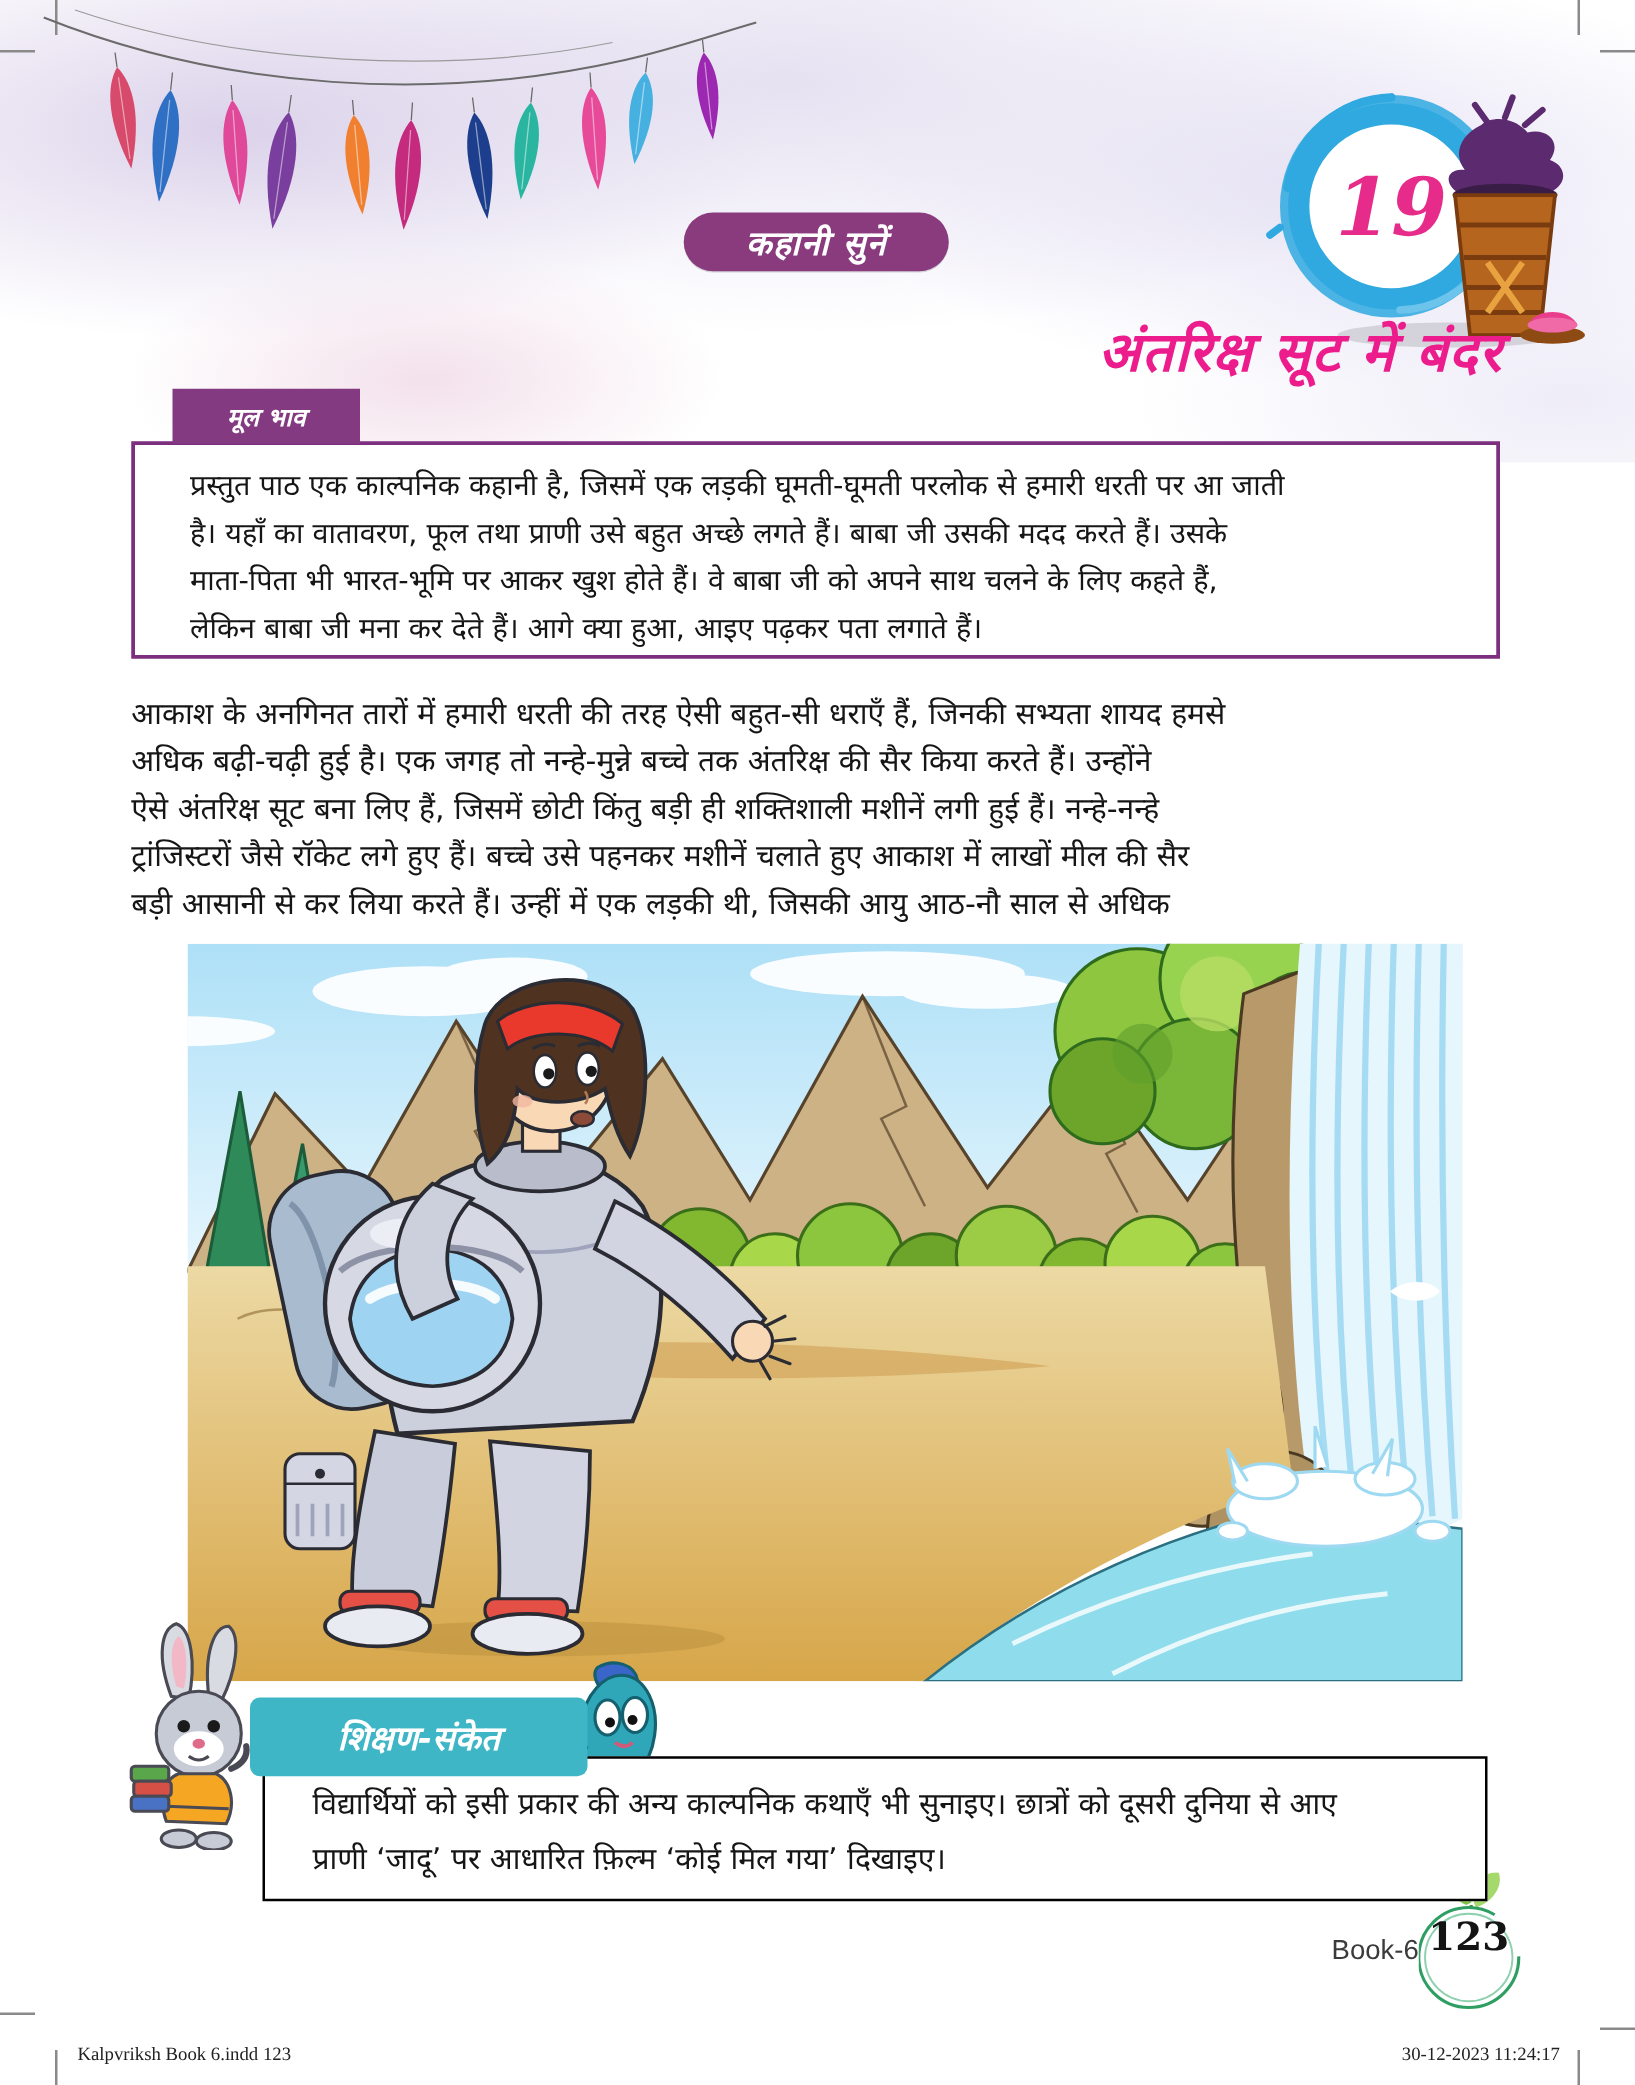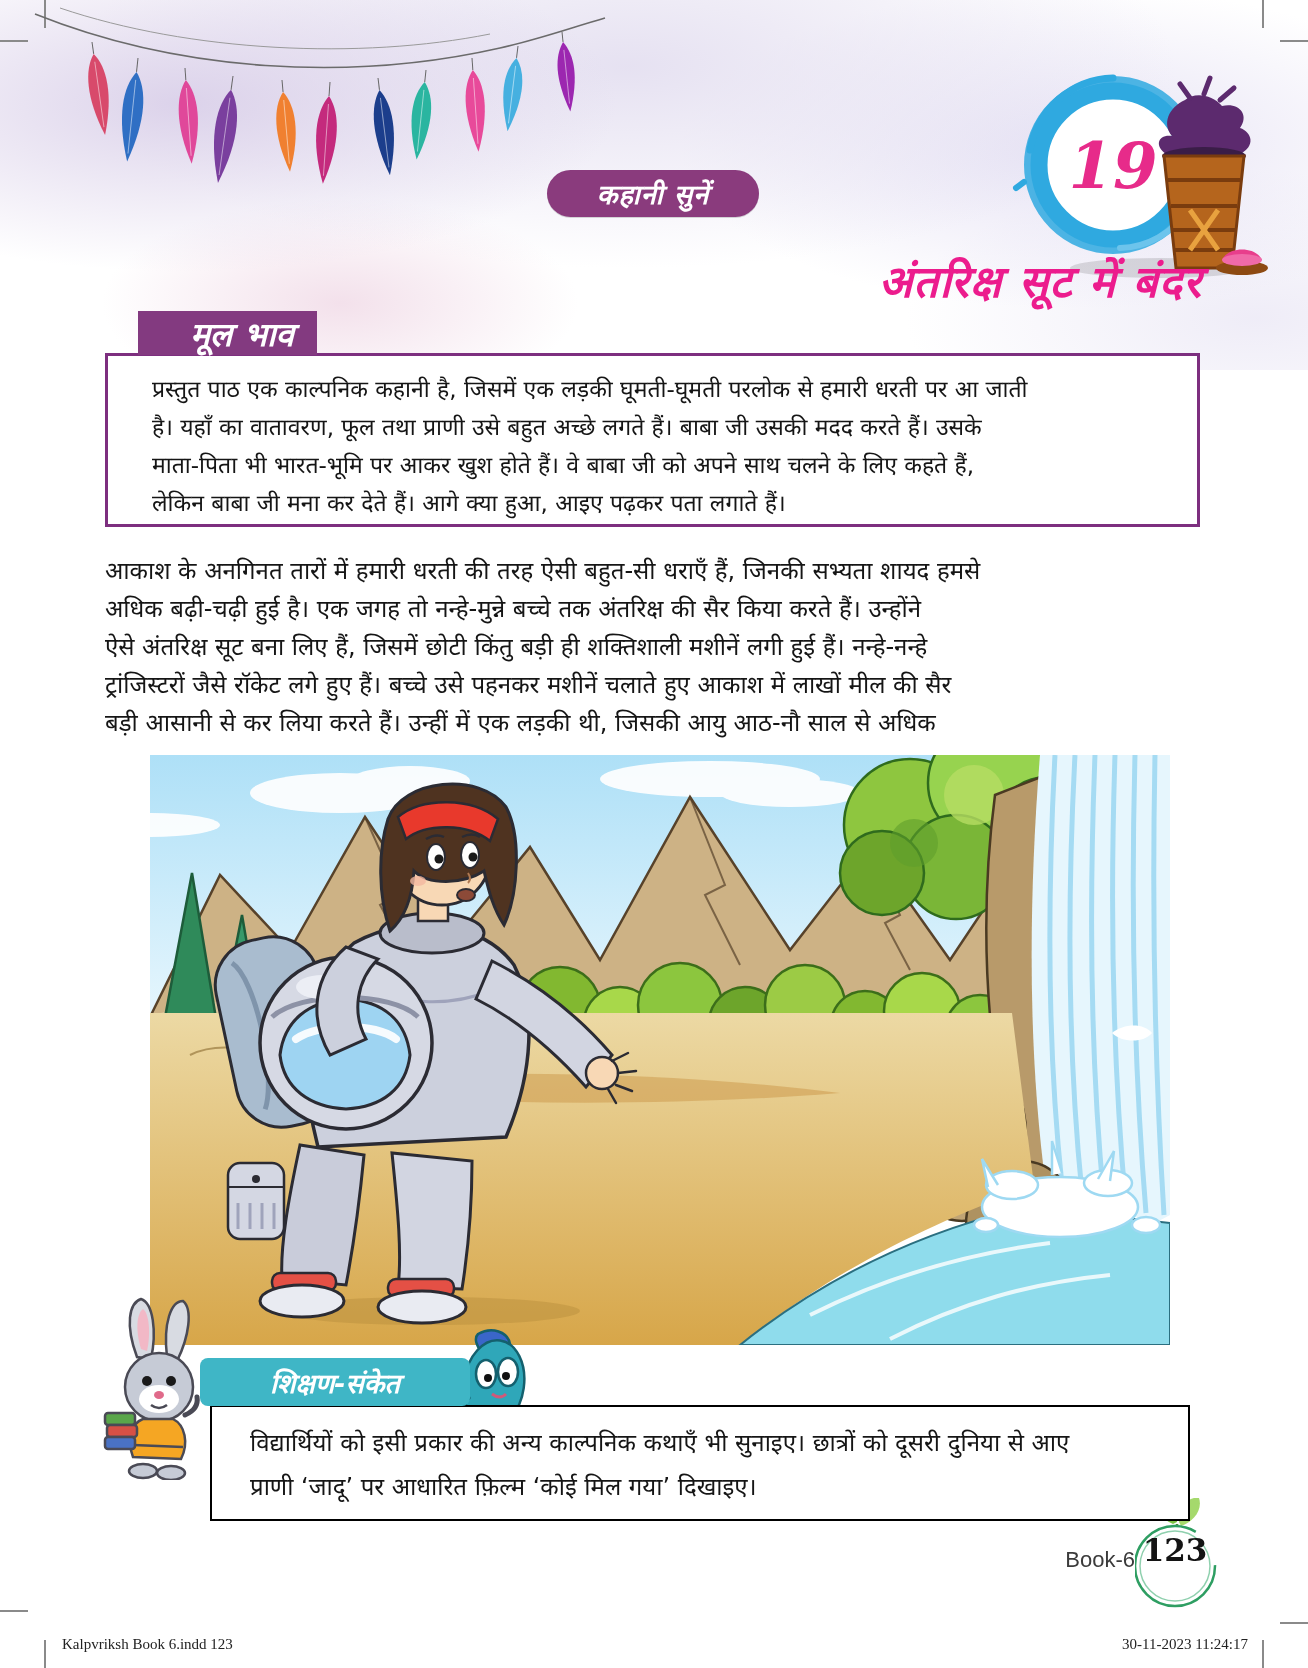--- a/index.html
+++ b/index.html
@@ -23,30 +23,30 @@
         display:flex;align-items:center;justify-content:center;color:#fff;font-weight:bold;
         font-style:italic;font-size:27px;letter-spacing:1px;box-shadow:0 1px 0 rgba(0,0,0,.15);}
 
   
   .chapter-title{right:106px;top:250px;font-size:44px;font-weight:bold;font-style:italic;
         color:#ec1c8d;letter-spacing:1px;}
 
   
   .mool-label{left:138px;top:311px;width:150px;height:44px;background:#833a80;color:#fff;
         display:flex;align-items:center;justify-content:center;font-weight:bold;font-style:italic;
-        font-size:33px;z-index:3;padding-left:29px;}
+        font-size:20px;z-index:3;}
 
   .summary-box{left:105px;top:353px;width:1095px;height:174px;border:3px solid #7d2f7f;
         background:#ffffff;z-index:2;box-sizing:border-box;}
   .summary-text{padding:14px 26px 0 44px;font-size:23px;line-height:38px;color:#151515;}
 
   .body-text{left:105px;top:552px;width:1102px;font-size:24px;line-height:38px;color:#151515;}
 
   
-  .teach-banner{left:200px;top:1358px;width:270px;height:48px;background:#3fb6c6;border-radius:8px;
+  .teach-banner{left:200px;top:1358px;width:270px;height:63px;background:#3fb6c6;border-radius:8px;
         display:flex;align-items:center;justify-content:center;color:#fff;font-weight:bold;
         font-style:italic;font-size:27px;z-index:4;}
   .teach-box{left:210px;top:1405px;width:980px;height:116px;border:2px solid #000000;background:#fff;
         box-sizing:border-box;z-index:2;}
   .teach-text{padding:14px 20px 0 38px;font-size:24px;line-height:44px;color:#151515;}
 
   .book-label{right:173px;top:1547px;font-family:"Liberation Sans",sans-serif;font-size:22px;color:#3b3b3b;}
   .pageno-wrap{left:1135px;top:1498px;width:90px;height:112px;}
   .pageno-num{position:absolute;left:0px;top:34px;width:80px;text-align:center;
         font-family:"DejaVu Serif",serif;font-weight:bold;font-size:31px;color:#141414;}
@@ -390,15 +390,15 @@
         <path d="M44,24 C44,8 54,-2 64,0 C68,12 58,24 46,28 Z" fill="#a5d96c"></path>
         <path d="M42,26 C42,34 40,38 40,42" fill="none" stroke="#4e8a2e" stroke-width="2.5"></path>
       </g>
       <circle cx="40" cy="68" r="40" fill="#ffffff" stroke="#2e9e62" stroke-width="2.5" stroke-dasharray="210 40"></circle>
       <circle cx="40" cy="68" r="35" fill="none" stroke="#8fd0ae" stroke-width="1.5"></circle>
     </svg>
     <div class="pageno-num">123</div>
   </div>
 
   <div class="abs print-left">Kalpvriksh Book 6.indd   123</div>
-  <div class="abs print-right">30-11-2023   11:24:17</div>
+  <div class="abs print-right">30-12-2023   11:24:17</div>
 
 </div>
 
 </body></html>

